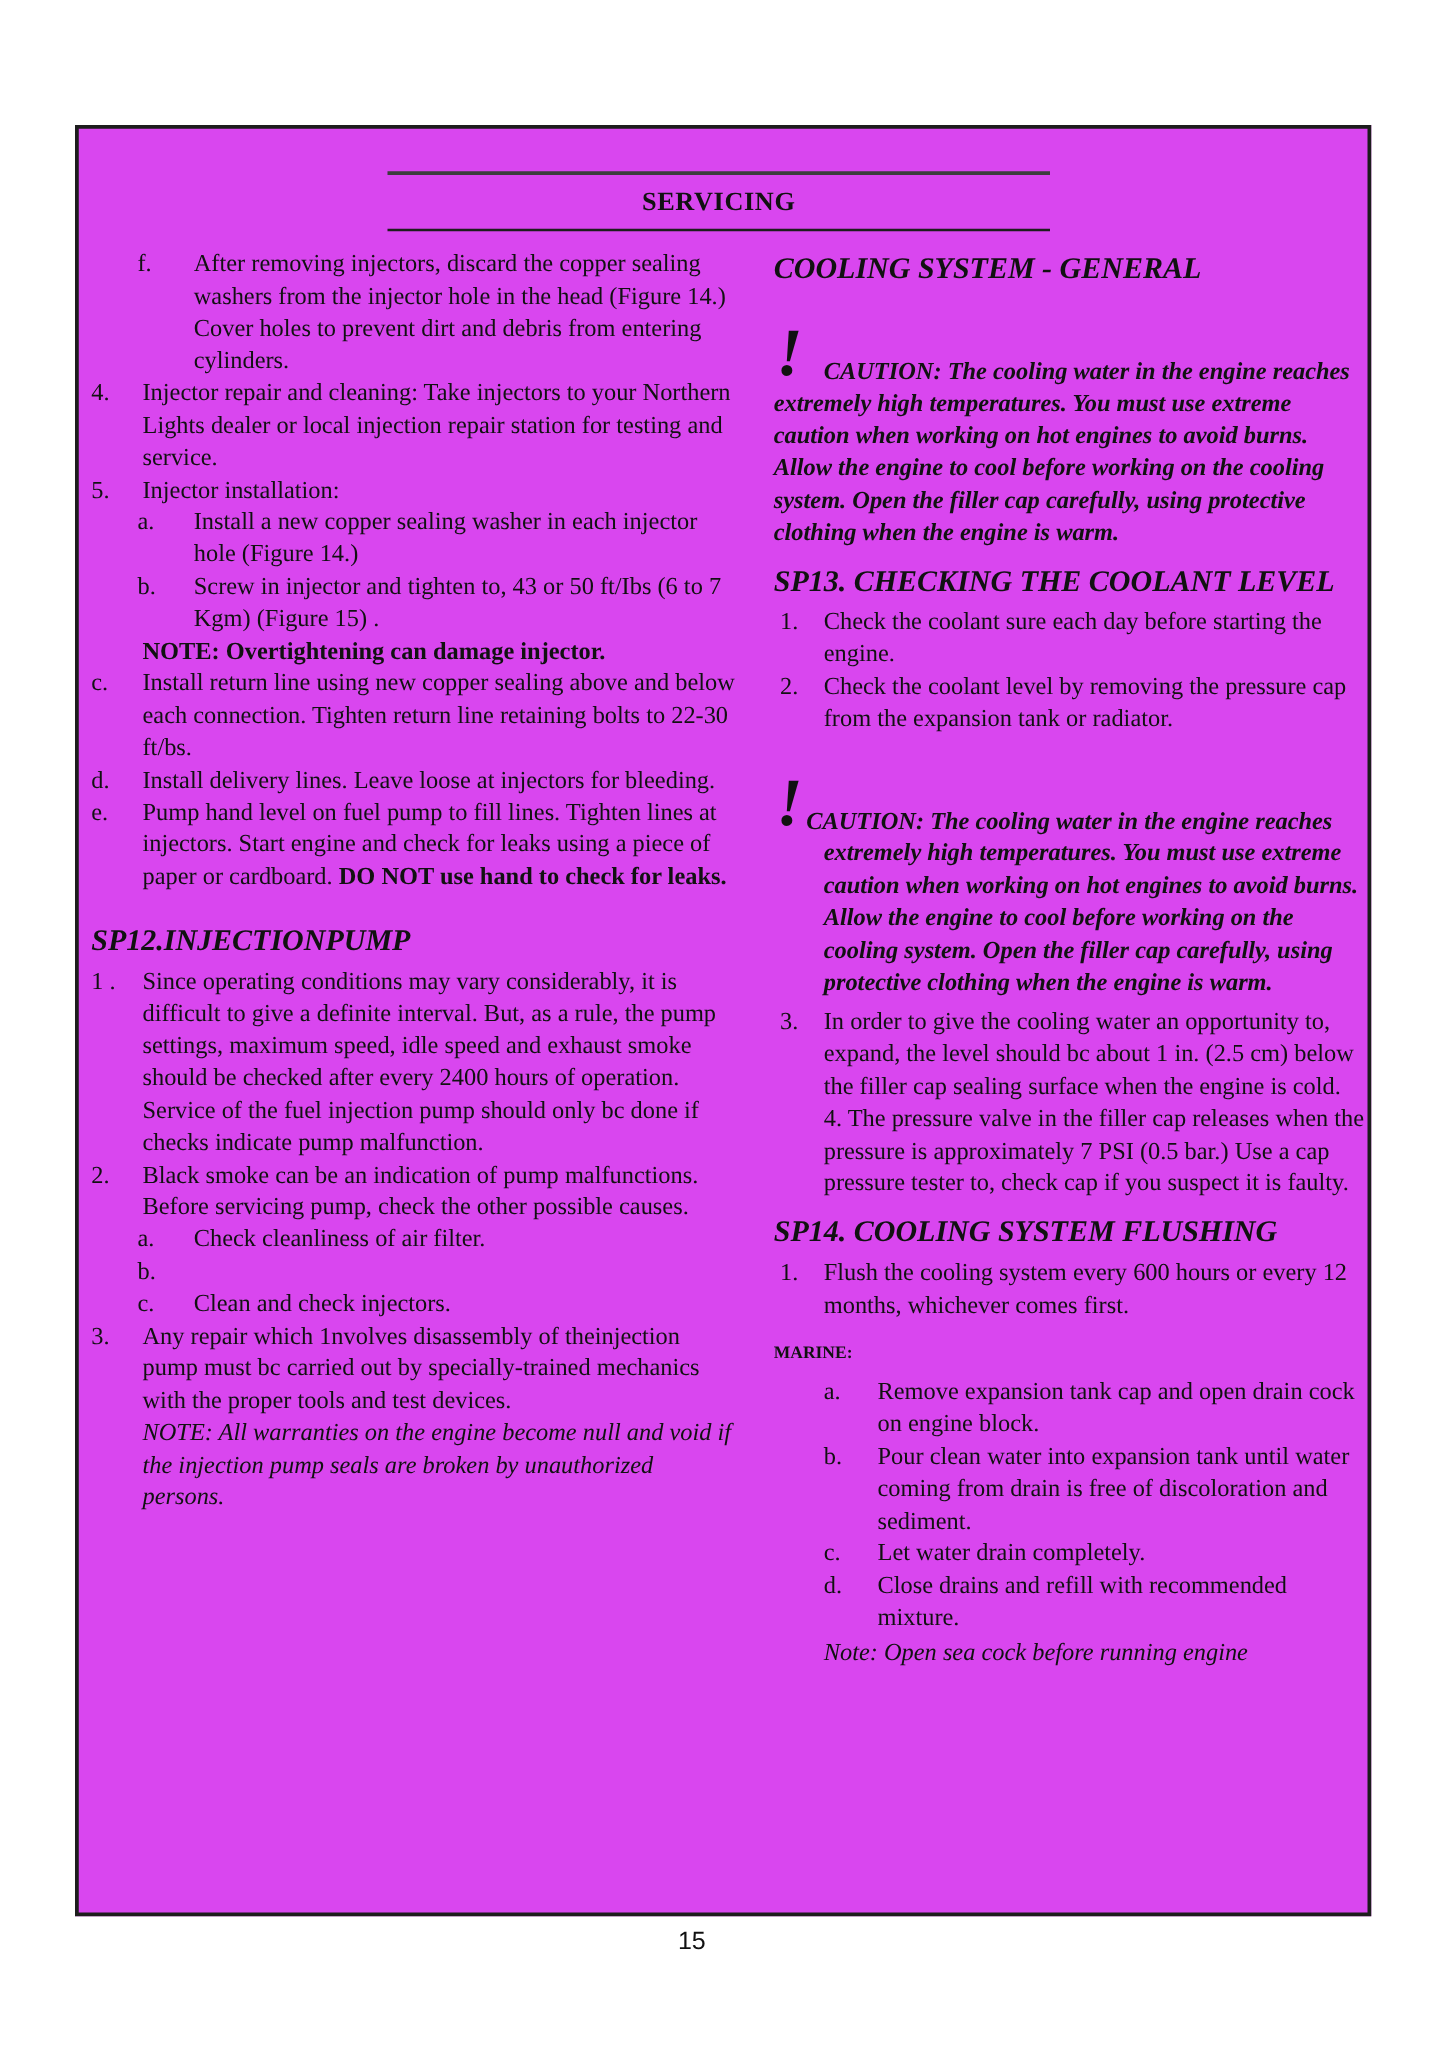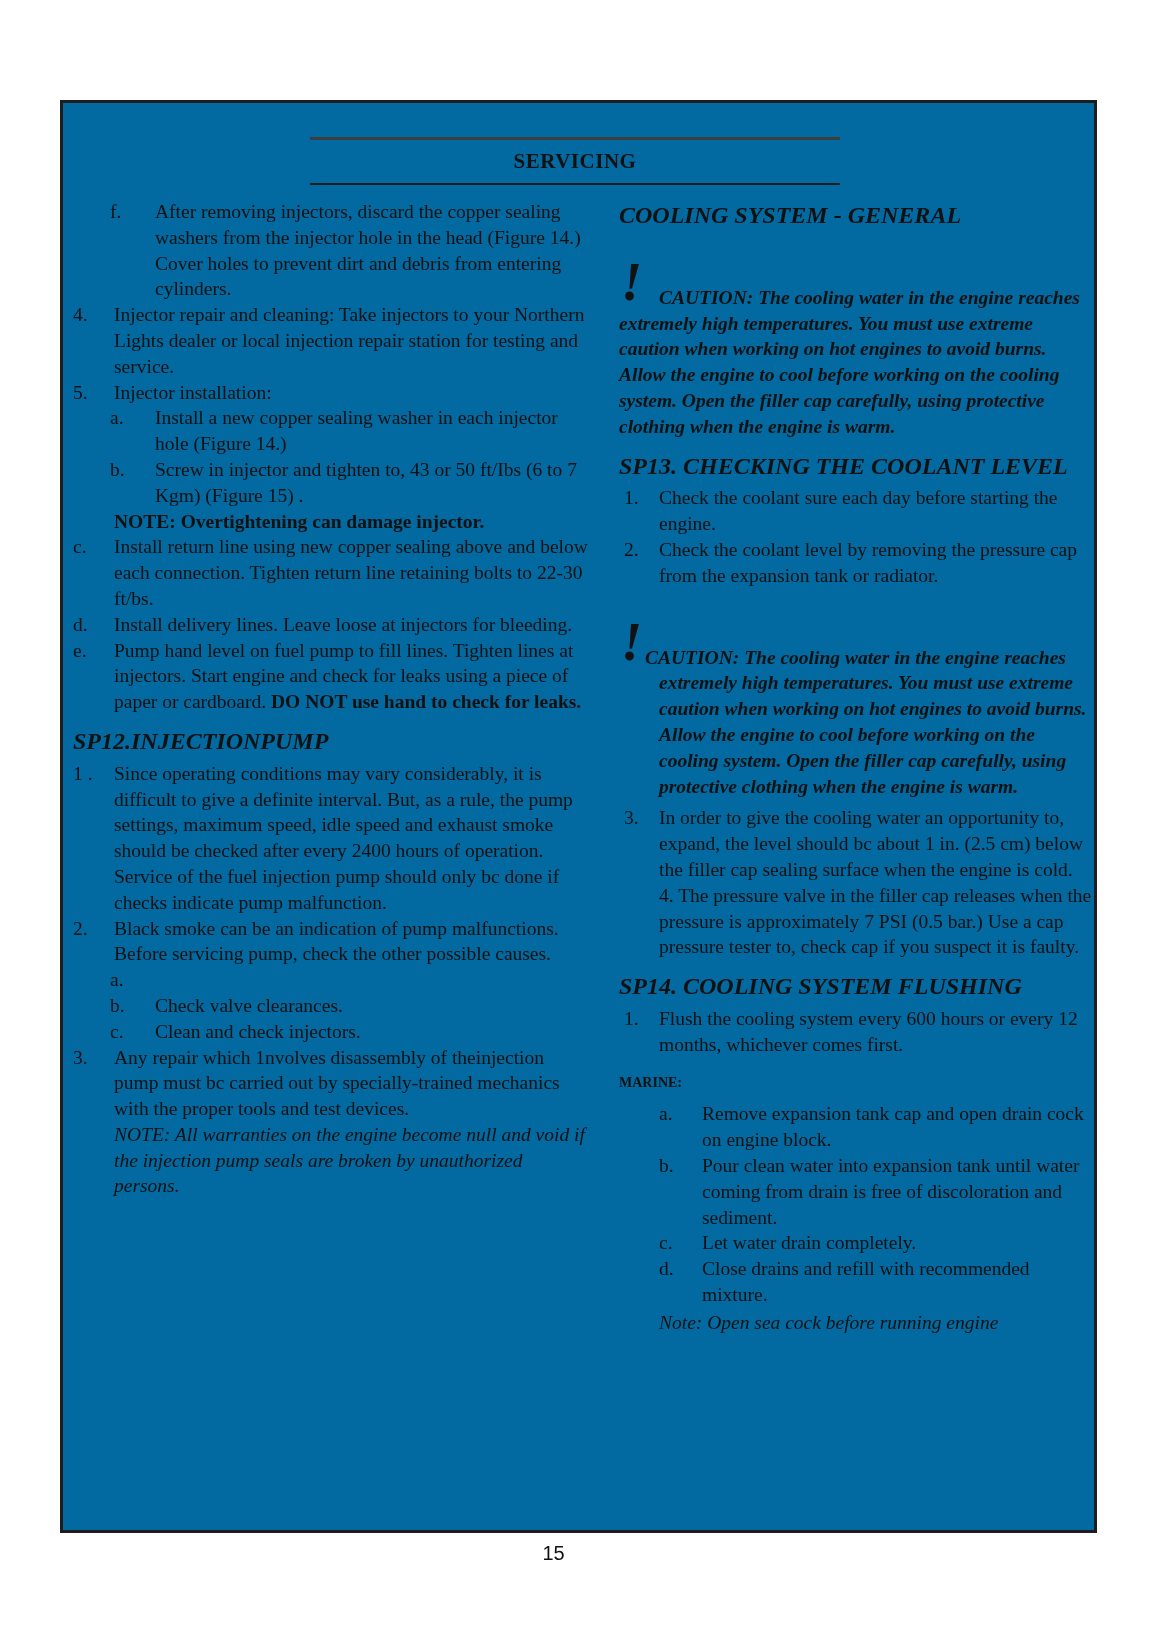--- a/index.html
+++ b/index.html
@@ -5,21 +5,21 @@
   html,body { margin:0; padding:0; }
   body {
     width:1157px; height:1637px; position:relative;
     background:#ffffff; color:#111;
     font-family:"Liberation Serif", serif;
     font-size:19.5px; line-height:25.8px;
     -webkit-font-smoothing:antialiased;
   }
   .page-border {
     position:absolute; left:60px; top:100px; width:1037px; height:1433px;
-    border:3px solid #1d1d1d; box-sizing:border-box; background:#0369a1;
+    border:3px solid #1d1d1d; box-sizing:border-box; background:#d946ef;
   }
   
   .title-block { position:absolute; left:247px; top:34px; width:530px; }
   .rule-top { border-top:3px solid #3d3d3d; }
   .rule-bottom { border-top:2px solid #1d1d1d; }
   .page-title {
     text-align:center; font-weight:700; font-size:21px; line-height:21px;
     padding:11px 0 11px 0; letter-spacing:.5px;
   }
   
@@ -37,21 +37,21 @@
   .rsub { padding-left:40px; }
   .rsub > .marker { width:43px; }
   .b { font-weight:700; }
   .note-inline { font-weight:700; }
   .note-block-bi { display:block; font-weight:400; font-style:italic; }
   
   .sec-heading {
     font-weight:700; font-style:italic; font-size:24px;
     margin:14px 0 6px 0;
   }
-  .left-sp-heading { margin-top:14px; }
+  .left-sp-heading { margin-top:26px; }
   .marine-heading { font-weight:700; font-size:14px; margin:12px 0 6px 0; }
   
   .note-bi { font-weight:700; font-style:italic; margin:10px 0 0 0; }
   .caution { position:relative; margin-top:56px; margin-bottom:6px; }
   .bang {
     position:absolute; left:2px; top:-30px;
     font-style:italic; font-weight:700; font-size:54px; line-height:54px;
   }
   .caution-text { font-weight:700; font-style:italic; margin:0; }
   .caution-first-indent { text-indent:40px; }
@@ -128,25 +128,25 @@
       <span class="txt">Since operating conditions may vary considerably, it is difficult to give a definite interval. But, as a rule, the pump settings, maximum speed, idle speed and exhaust smoke should be checked after every 2400 hours of operation. Service of the fuel injection pump should only bc done if checks indicate pump malfunction.</span>
     </div>
 
     <div class="row lvl1">
       <span class="marker">2.</span>
       <span class="txt">Black smoke can be an indication of pump malfunctions. Before servicing pump, check the other possible causes.</span>
     </div>
 
     <div class="row lvl2">
       <span class="marker">a.</span>
+      <span class="txt">Check cleanliness of air filter.</span>
     </div>
 
     <div class="row lvl2">
       <span class="marker">b.</span>
-      <span class="txt">Check valve clearances.</span>
     </div>
 
     <div class="row lvl2">
       <span class="marker">c.</span>
       <span class="txt">Clean and check injectors.</span>
     </div>
 
     <div class="row lvl1">
       <span class="marker">3.</span>
       <span class="txt"><span>Any repair which 1nvolves disassembly of theinjection pump must bc carried out by specially-trained mechanics with the proper tools and test devices.</span><span class="note-block-bi">NOTE: All warranties on the engine become null and void if the injection pump seals are broken by unauthorized persons.</span></span>

